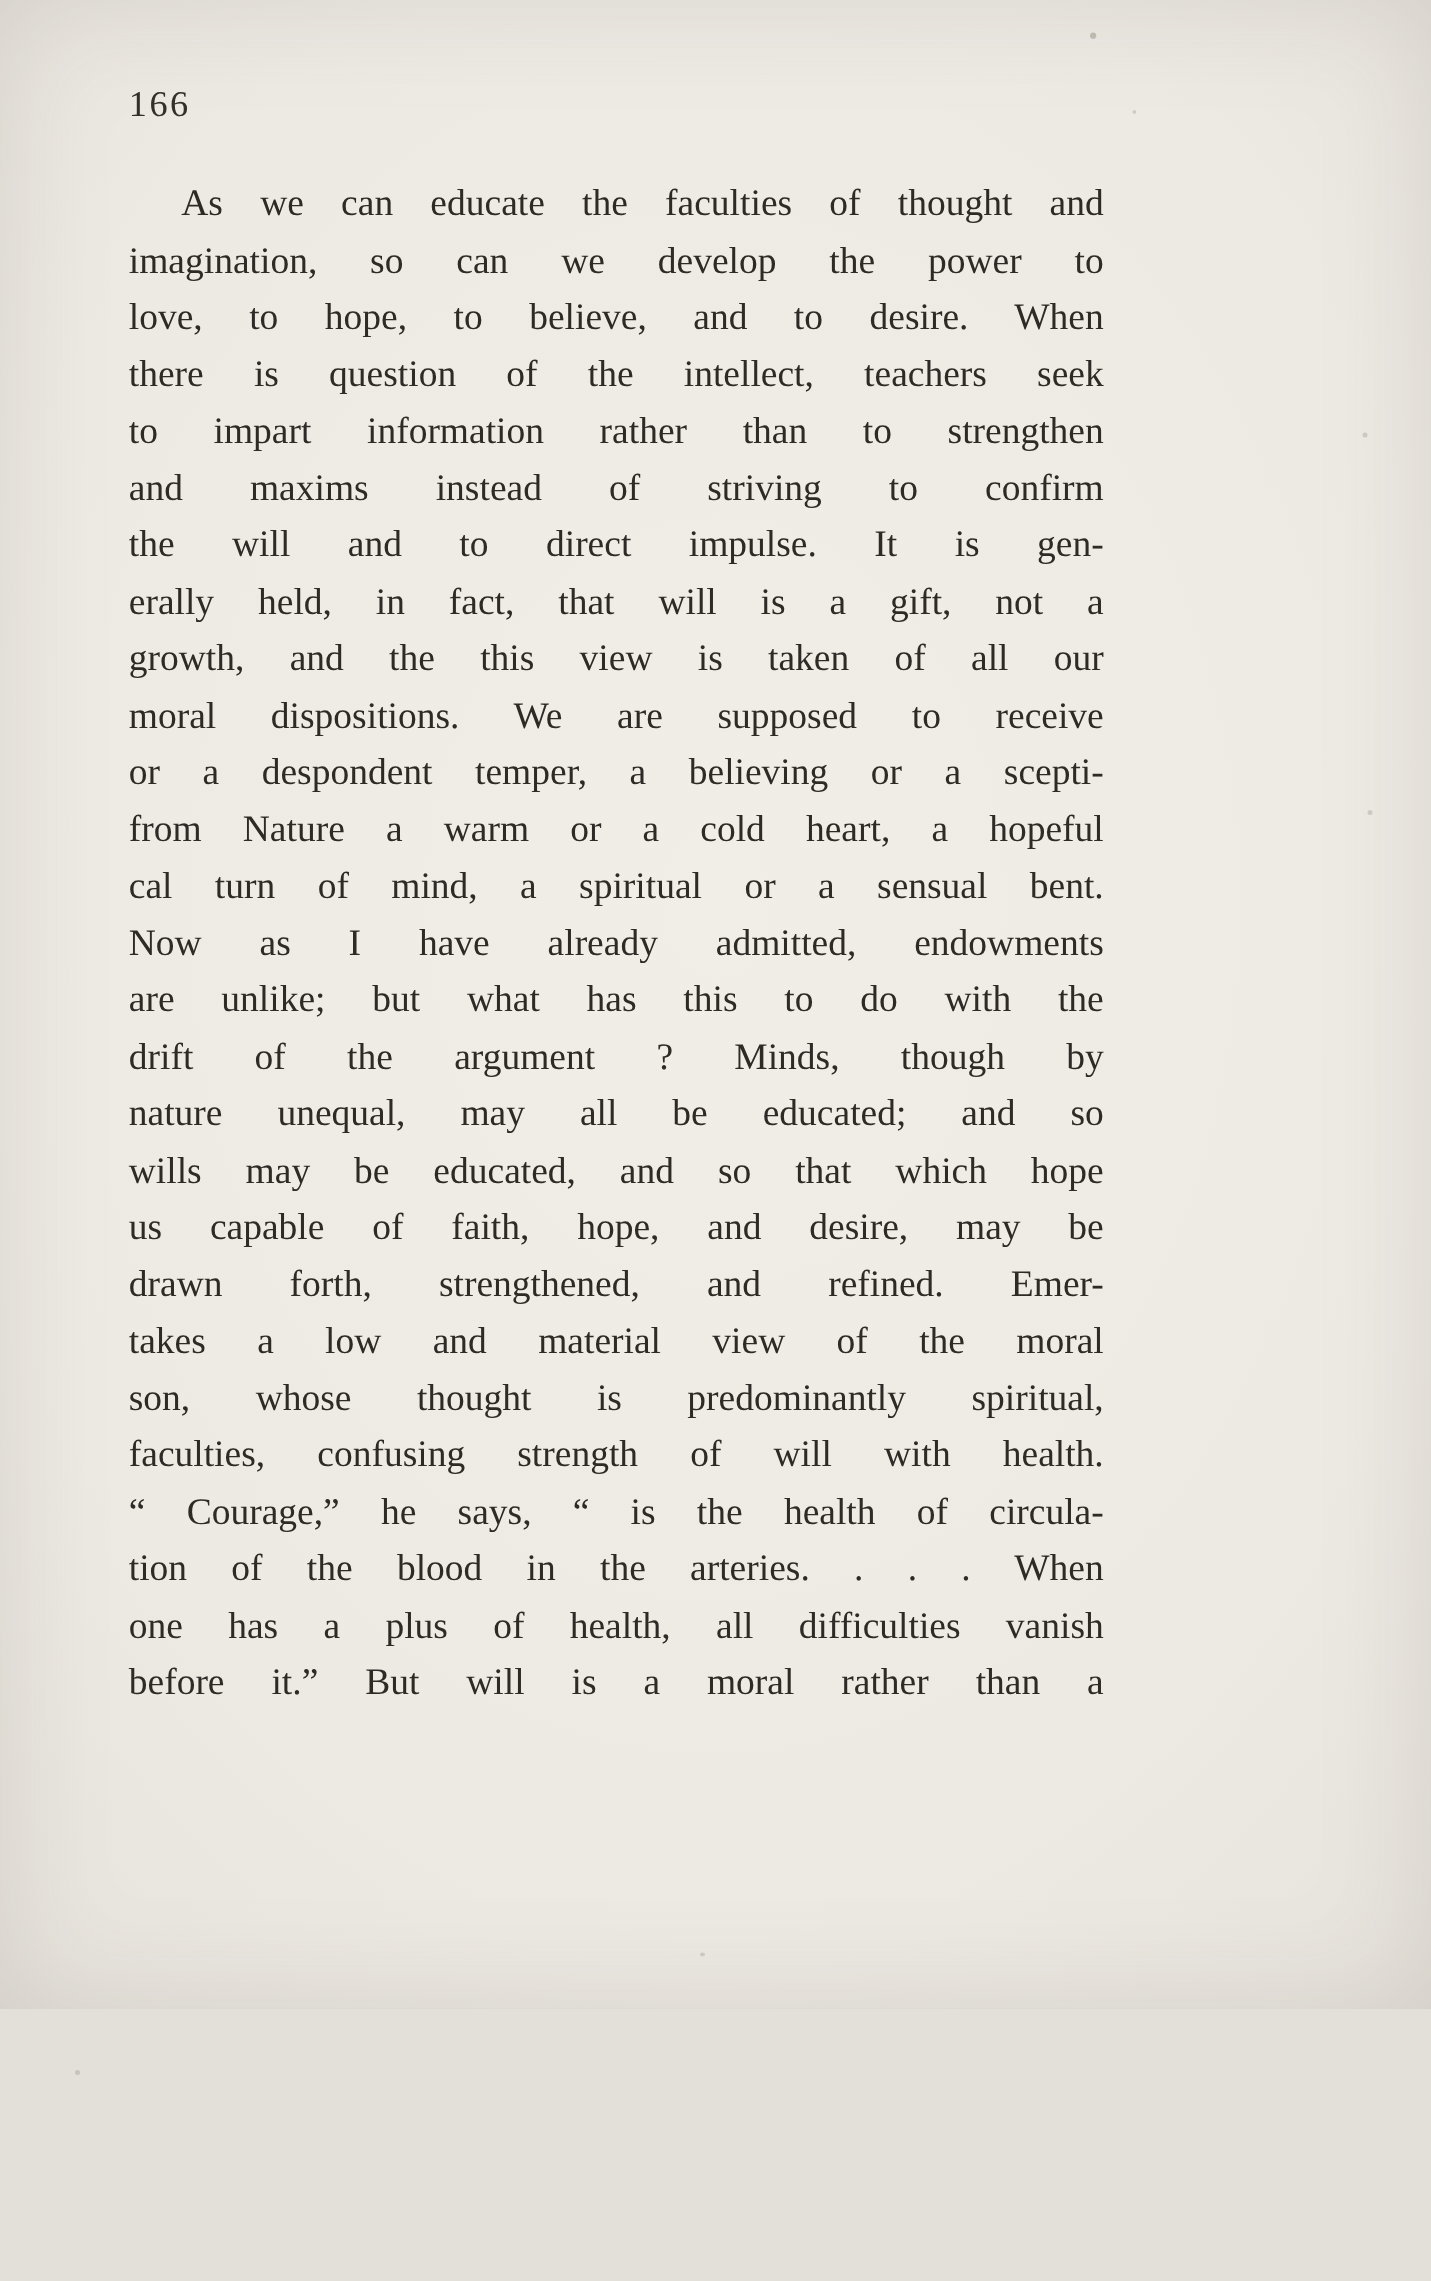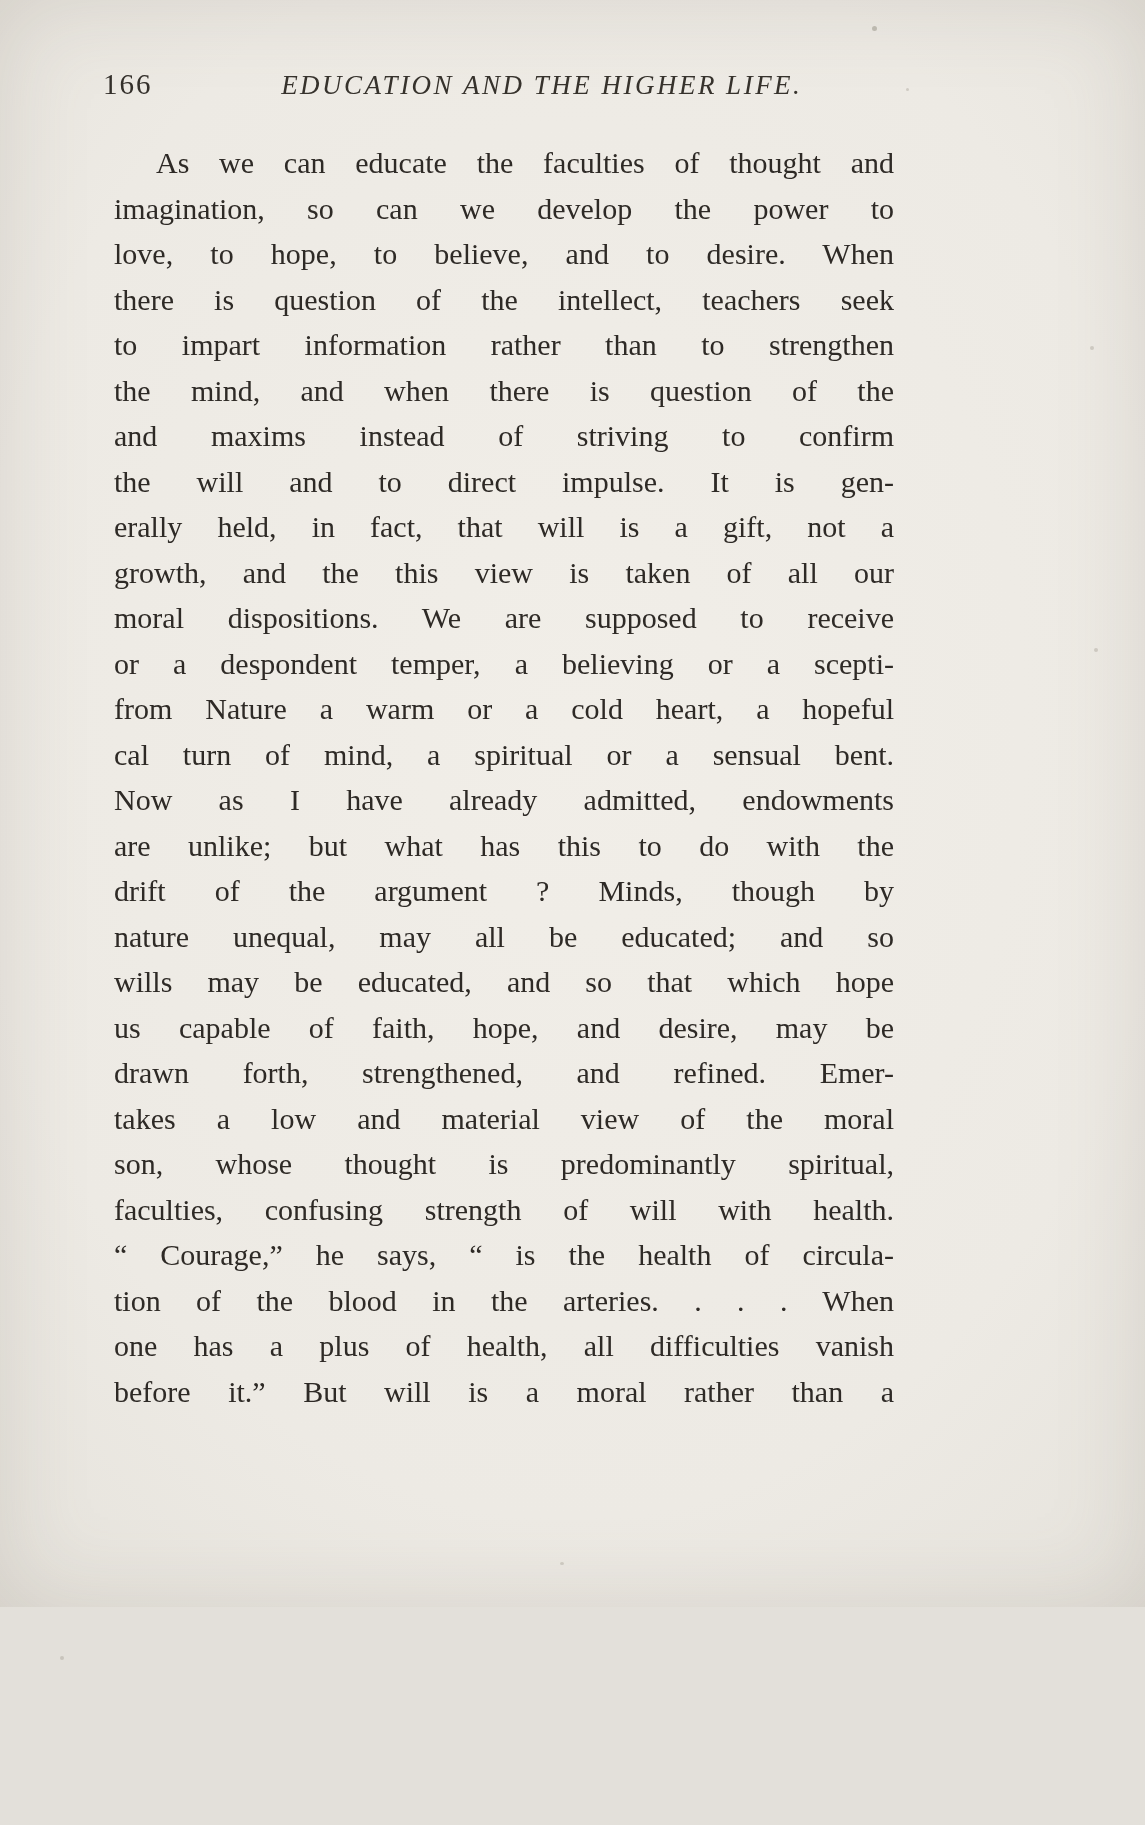--- a/index.html
+++ b/index.html
@@ -42,21 +42,21 @@
     text-align: center;
     padding-left: 48px;
     font-style: italic;
     font-size: 27px;
     letter-spacing: 2.5px;
     color: #36322c;
     white-space: nowrap;
   }
   .body-text {
     position: absolute;
-    left: 114px;
+    left: 103px;
     top: 140px;
     width: 780px;
     font-size: 30px;
     line-height: 45.5px;
     color: #2e2a26;
   }
   .line {
     text-align: justify;
     text-align-last: justify;
     -moz-text-align-last: justify;
@@ -77,30 +77,28 @@
   .s4 { left: 1094px; top: 648px; width: 4px; height: 4px; opacity:0.3; }
   .s5 { left: 60px;  top: 1656px; width: 4px; height: 4px; opacity:0.3; }
   .s6 { left: 560px; top: 1562px; width: 4px; height: 3px; opacity:0.3; }
 </style>
 </head>
 <body>
 
 <div class="scan">
   <div class="header">
     <span class="pagenum">166</span>
-    <span class="running-title">EDUCATION AND THE HIGHER LIFE.</span>
   </div>
 
   <div class="body-text">
       <div class="line indent">As we can educate the faculties of thought and</div>
       <div class="line">imagination, so can we develop the power to</div>
       <div class="line">love, to hope, to believe, and to desire.  When</div>
       <div class="line">there is question of the intellect, teachers seek</div>
       <div class="line">to impart information rather than to strengthen</div>
-      <div class="line">the mind, and when there is question of the</div>
       <div class="line">and maxims instead of striving to confirm</div>
       <div class="line">the will and to direct impulse.  It is gen-</div>
       <div class="line">erally held, in fact, that will is a gift, not a</div>
       <div class="line">growth, and the this view is taken of all our</div>
       <div class="line">moral dispositions.  We are supposed to receive</div>
       <div class="line">or a despondent temper, a believing or a scepti-</div>
       <div class="line">from Nature a warm or a cold heart, a hopeful</div>
       <div class="line">cal turn of mind, a spiritual or a sensual bent.</div>
       <div class="line">Now as I have already admitted, endowments</div>
       <div class="line">are unlike; but what has this to do with the</div>

